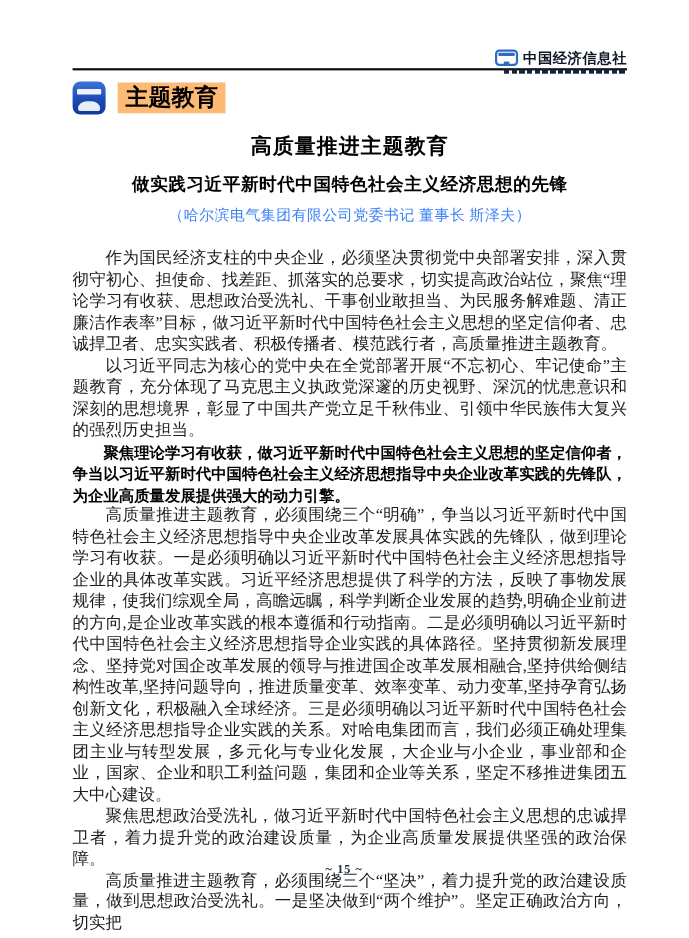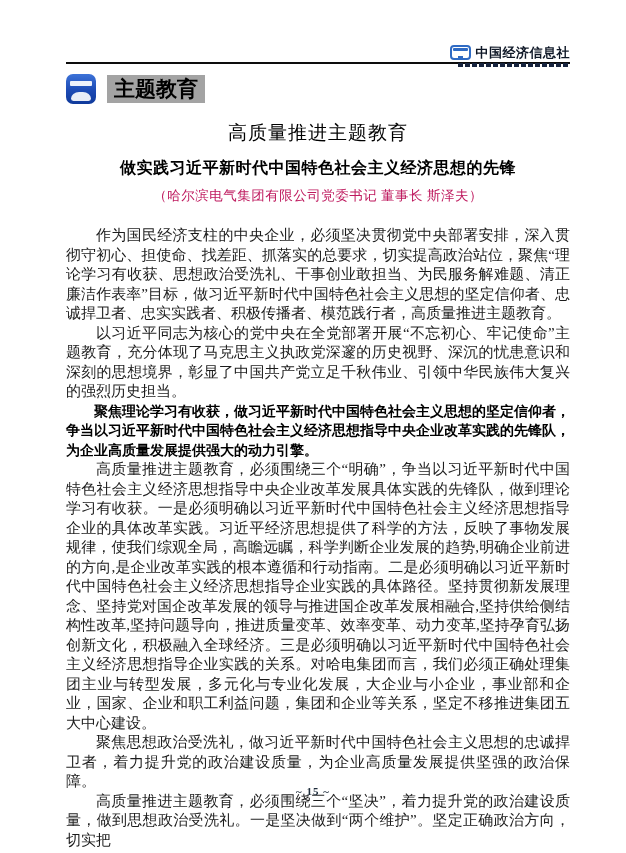--- a/index.html
+++ b/index.html
@@ -63,35 +63,35 @@
     background:#ffffff; opacity:.92; border-radius:1px;
   }
   .badge-icon::after {
     content:""; position:absolute; left:5px; right:5px; bottom:3px; height:9px;
     background:#ffffff; opacity:.9;
     border-radius:50% 50% 3px 3px / 90% 90% 3px 3px;
   }
   .badge-label {
     font-family:"Liberation Sans","DejaVu Sans",sans-serif;
     font-weight:700; font-size:21px; line-height:1.25;
-    color:#000; background:#a3a3a3; padding:1px 7px;
+    color:#000; background:#fdba74; padding:1px 7px;
   }
 
   .title-kicker {
     font-family:"Liberation Sans","DejaVu Sans",sans-serif;
-    font-weight:400; font-size:19px; color:#000;
+    font-weight:700; font-size:19px; color:#000;
     text-align:center; margin:16px 0 0; letter-spacing:1px;
   }
   .title-main {
     font-family:"Liberation Sans","DejaVu Sans",sans-serif;
     font-weight:700; font-size:16px; color:#000;
     text-align:center; margin:12px 0 0; letter-spacing:0.5px;
   }
   .byline {
-    text-align:center; font-size:13.5px; color:#be185d;
+    text-align:center; font-size:13.5px; color:#3b82f6;
     margin-top:8px; letter-spacing:0.5px;
   }
 
   .body { margin-top:21px; font-size:15px; line-height:19.5px; text-align:justify; }
   .body p { margin:0; text-indent:2em; }
   .body p.bold {
     font-weight:700; color:#000;
     font-family:"Liberation Sans","DejaVu Sans",sans-serif;
     font-size:14px;
   }

